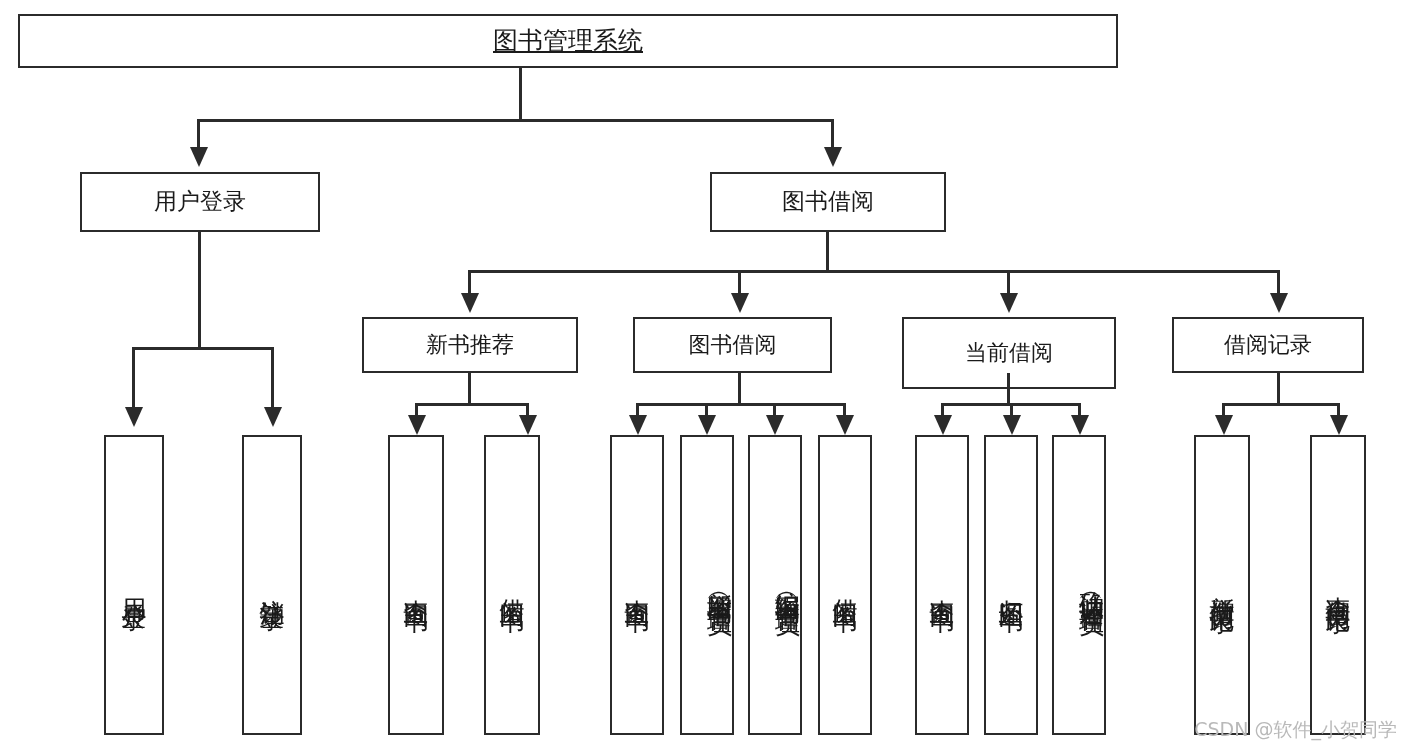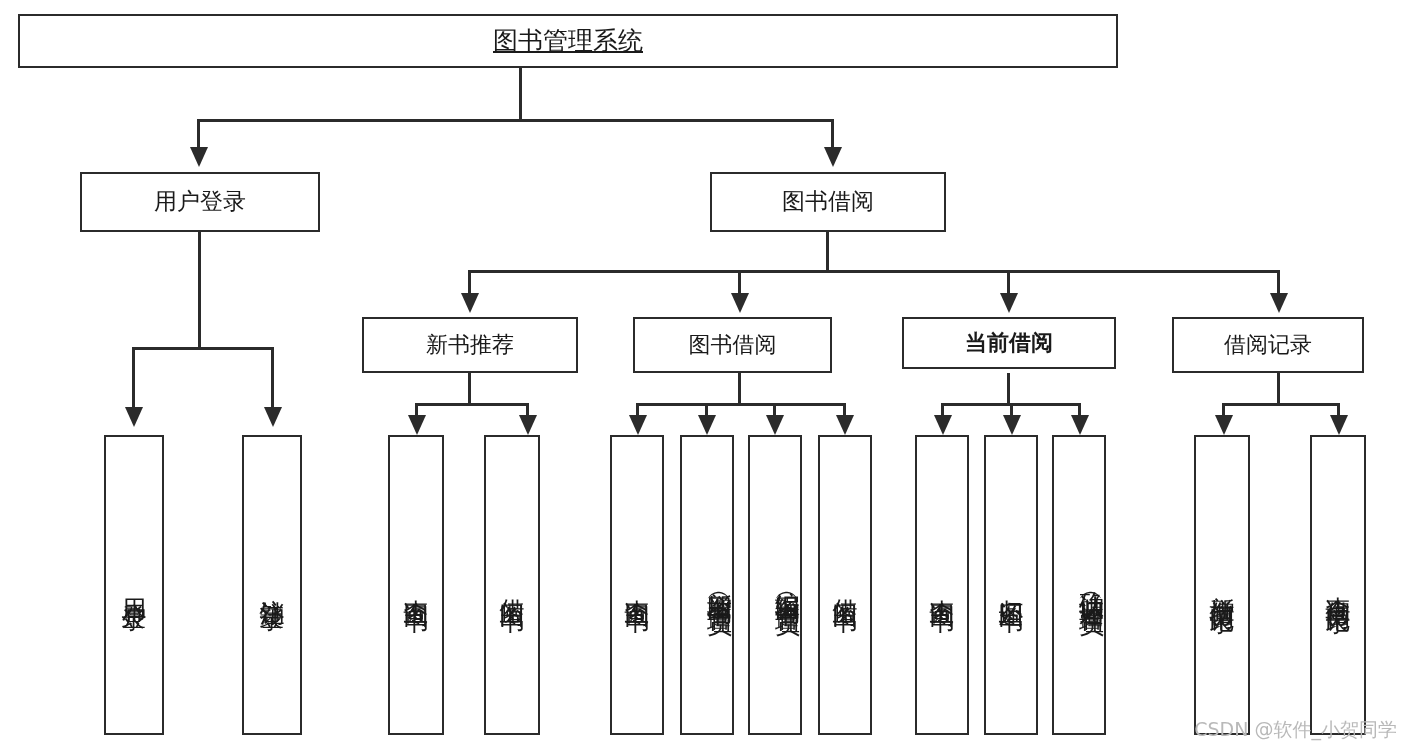--- a/index.html
+++ b/index.html
@@ -118,21 +118,21 @@
   <div class="arrow" style="left:1000px;top:293px;"></div>
   <div class="ln v" style="left:1277px;top:270px;width:3px;height:25px;"></div>
   <div class="arrow" style="left:1270px;top:293px;"></div>
 
   <div class="node lvl3" style="left:362px;top:317px;width:216px;height:56px;">
     <span>新书推荐</span>
   </div>
   <div class="node lvl3" style="left:633px;top:317px;width:199px;height:56px;">
     <span>图书借阅</span>
   </div>
-  <div class="node lvl3" style="left:902px;top:317px;width:214px;height:52px;font-weight:bold;">
+  <div class="node lvl3" style="left:902px;top:317px;width:214px;height:72px;">
     <span>当前借阅</span>
   </div>
   <div class="node lvl3" style="left:1172px;top:317px;width:192px;height:56px;">
     <span>借阅记录</span>
   </div>
 
   <div class="ln v" style="left:468px;top:373px;width:3px;height:32px;"></div>
   <div class="ln h" style="left:415px;top:403px;width:114px;height:3px;"></div>
   <div class="ln v" style="left:415px;top:403px;width:3px;height:17px;"></div>
   <div class="arrow" style="left:408px;top:415px;"></div>

